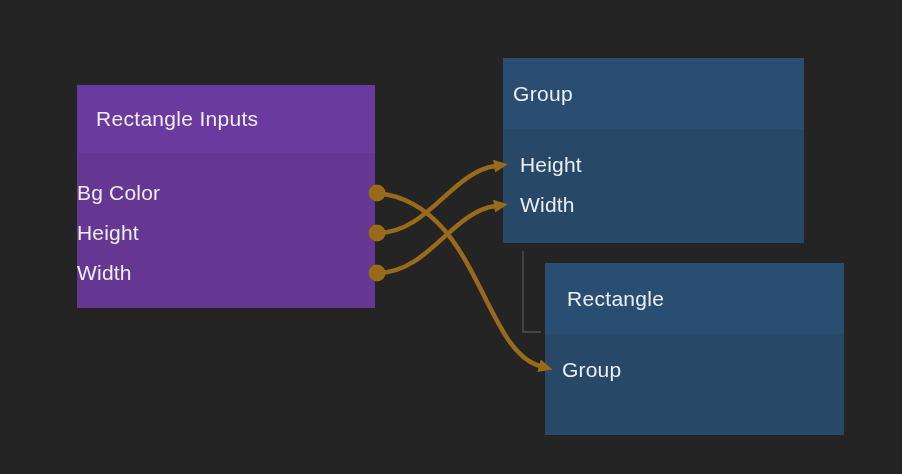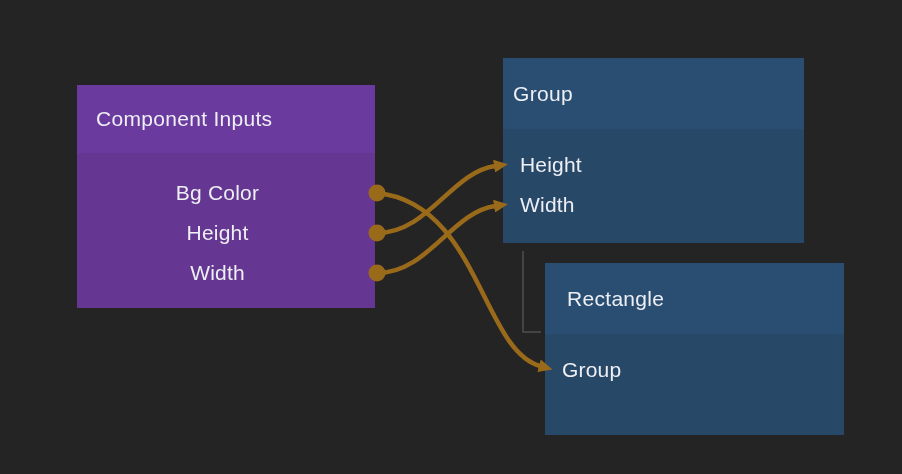--- a/index.html
+++ b/index.html
@@ -14,21 +14,21 @@
   .canvas{position:relative;width:902px;height:474px;background:var(--bg);}
   .node{position:absolute;display:flex;flex-direction:column;}
   .node-header{display:flex;align-items:center;flex:0 0 auto;}
   .node-title{font-size:21px;letter-spacing:.3px;white-space:nowrap;}
   .node-body{flex:1 1 auto;}
   .purple .node-header{background:var(--p-head);}
   .purple .node-body{background:var(--p-body);}
   .blue .node-header{background:var(--b-head);}
   .blue .node-body{background:var(--b-body);}
   .port-row{height:40px;display:flex;align-items:center;font-size:21px;letter-spacing:.2px;}
-  .port-row.out{justify-content:center;padding-right:17px;}
+  .port-row.out{justify-content:flex-start;padding-right:17px;}
   .port-row.in{justify-content:flex-start;padding-left:17px;}
   .port-label{white-space:nowrap;}
   
   #node-component-inputs{left:77px;top:85px;width:298px;height:223px;}
   #node-component-inputs .node-header{height:68px;padding-left:19px;}
   #node-component-inputs .node-body{padding-top:20px;}
   #node-group{left:503px;top:58px;width:301px;height:185px;}
   #node-group .node-header{height:71px;padding-left:10px;}
   #node-group .node-body{padding-top:16px;}
   #node-rectangle{left:545px;top:263px;width:299px;height:172px;}
@@ -41,21 +41,21 @@
   .port-dot{fill:var(--edge);}
   .hier-line{stroke:var(--hier);stroke-width:1.5;fill:none;}
 </style>
 </head>
 <body>
 
 <div class="canvas">
 
   <div class="node purple" id="node-component-inputs">
     <div class="node-header">
-      <span class="node-title">Component Inputs</span>
+      <span class="node-title">Rectangle Inputs</span>
     </div>
     <div class="node-body">
       <div class="port-row out">
         <span class="port-label">Bg Color</span>
       </div>
       <div class="port-row out">
         <span class="port-label">Height</span>
       </div>
       <div class="port-row out">
         <span class="port-label">Width</span>

